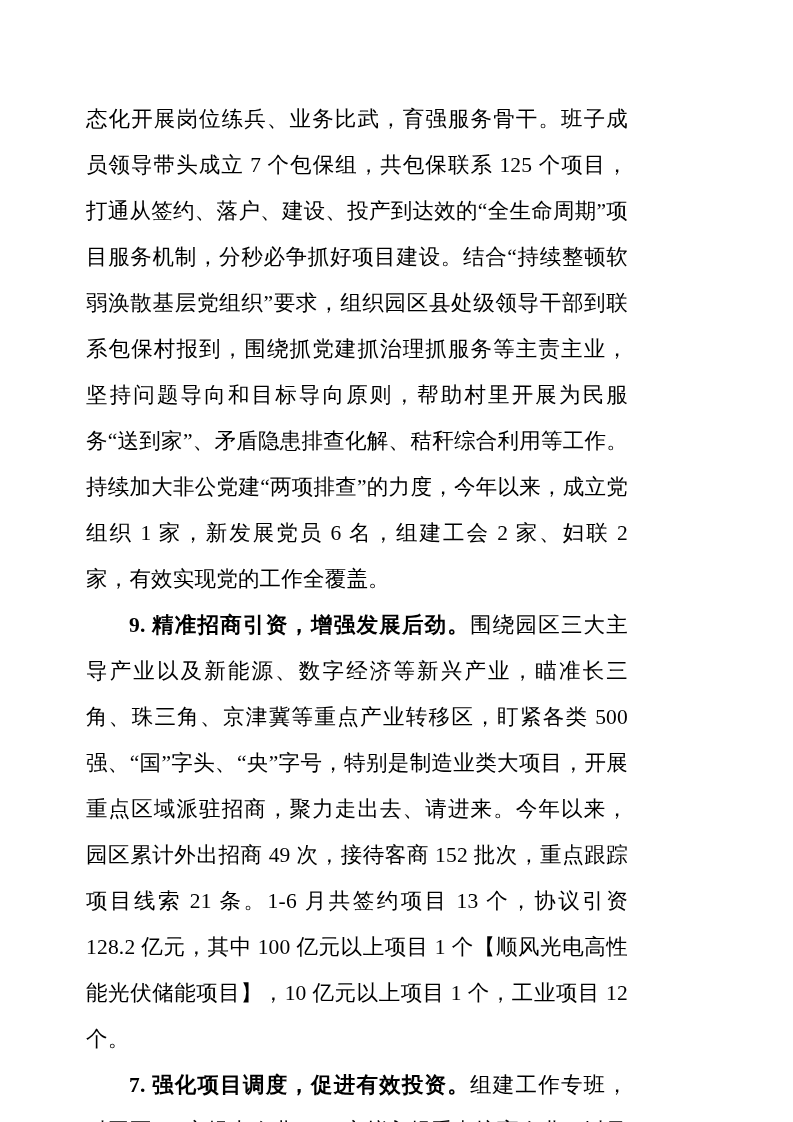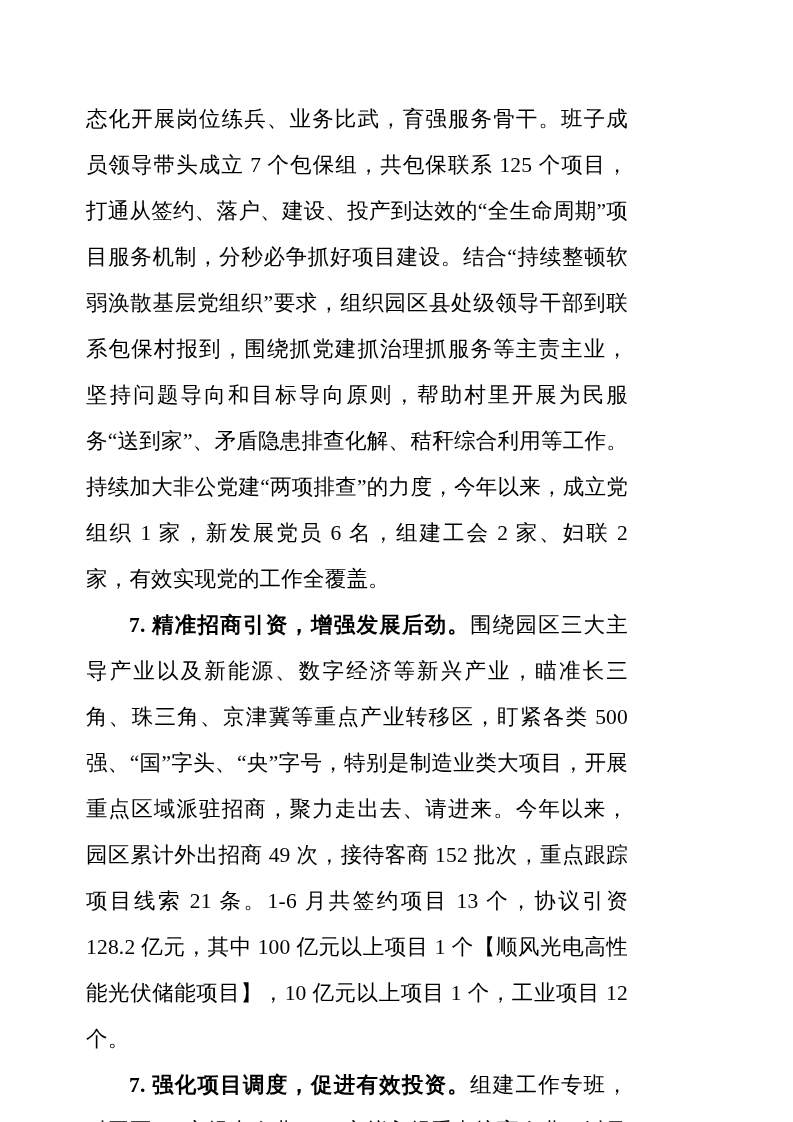--- a/index.html
+++ b/index.html
@@ -44,21 +44,21 @@
 <body>
 
 <div class="page">
   <div class="doc-body">
 
     <p class="para">
       <span>态化开展岗位练兵、业务比武，育强服务骨干。班子成员领导带头成立 7 个包保组，共包保联系 125 个项目，打通从签约、落户、建设、投产到达效的“全生命周期”项目服务机制，分秒必争抓好项目建设。结合“持续整顿软弱涣散基层党组织”要求，组织园区县处级领导干部到联系包保村报到，围绕抓党建抓治理抓服务等主责主业，坚持问题导向和目标导向原则，帮助村里开展为民服务“送到家”、矛盾隐患排查化解、秸秆综合利用等工作。持续加大非公党建“两项排查”的力度，今年以来，成立党组织 1 家，新发展党员 6 名，组建工会 2 家、妇联 2 家，有效实现党的工作全覆盖。</span>
     </p>
 
     <p class="indent">
-      <span class="bold-head">7. 精准招商引资，增强发展后劲。</span><span>围绕园区三大主导产业以及新能源、数字经济等新兴产业，瞄准长三角、珠三角、京津冀等重点产业转移区，盯紧各类 500 强、“国”字头、“央”字号，特别是制造业类大项目，开展重点区域派驻招商，聚力走出去、请进来。今年以来，园区累计外出招商 49 次，接待客商 152 批次，重点跟踪项目线索 21 条。1-6 月共签约项目 13 个，协议引资 128.2 亿元，其中 100 亿元以上项目 1 个【顺风光电高性能光伏储能项目】，10 亿元以上项目 1 个，工业项目 12 个。</span>
+      <span class="bold-head">9. 精准招商引资，增强发展后劲。</span><span>围绕园区三大主导产业以及新能源、数字经济等新兴产业，瞄准长三角、珠三角、京津冀等重点产业转移区，盯紧各类 500 强、“国”字头、“央”字号，特别是制造业类大项目，开展重点区域派驻招商，聚力走出去、请进来。今年以来，园区累计外出招商 49 次，接待客商 152 批次，重点跟踪项目线索 21 条。1-6 月共签约项目 13 个，协议引资 128.2 亿元，其中 100 亿元以上项目 1 个【顺风光电高性能光伏储能项目】，10 亿元以上项目 1 个，工业项目 12 个。</span>
     </p>
 
     <p class="indent">
       <span class="bold-head">7. 强化项目调度，促进有效投资。</span><span>组建工作专班，对园区 45 家规上企业、39 家拟入规重点培育企业，以及 45 个省重点项目库项目，实行日监测、周分析、月调度，及时收集并协调解决企业反映的用工、用能、用电、融资等方面的困难和问题，盯紧抓牢、强力推进。截至目前，园区年度计划</span>
     </p>
 
   </div>
 </div>
 
 </body></html>

